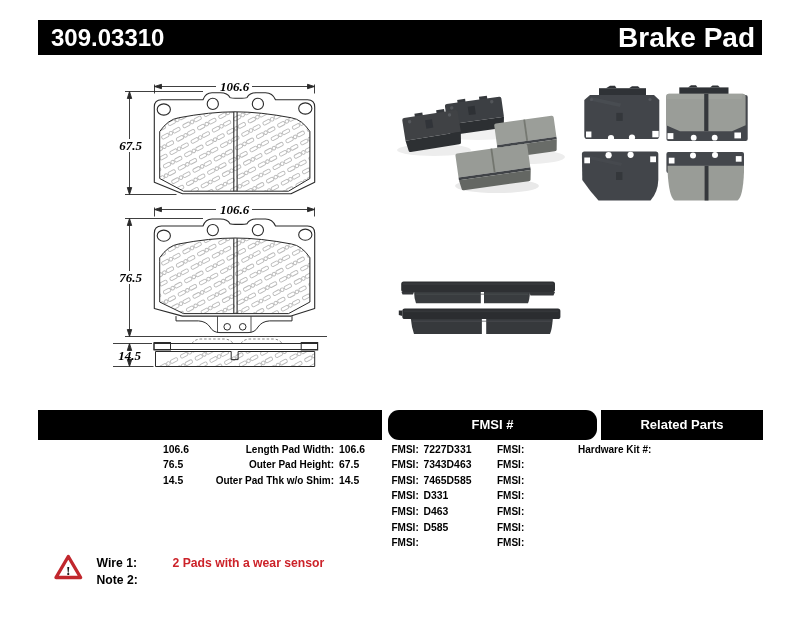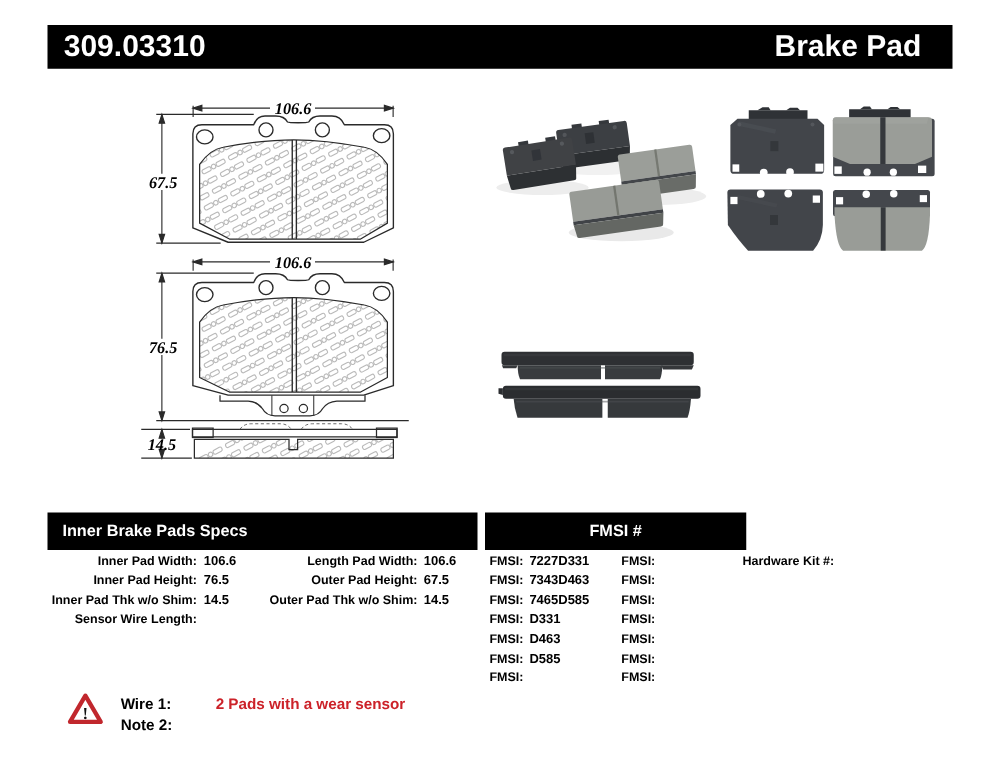--- a/index.html
+++ b/index.html
@@ -1,20 +1,20 @@
 <!DOCTYPE html>
 <html><head>
 <meta charset="utf-8">
 <style>
 html,body{margin:0;padding:0;background:#fff;}
 #page{position:relative;width:800px;height:619px;background:#fff;font-family:"Liberation Sans",sans-serif;overflow:hidden;}
 .bar{position:absolute;background:#000;color:#fff;font-weight:bold;}
 #topbar{left:38px;top:20px;width:724px;height:35px;line-height:35px;}
 #topbar .l{position:absolute;left:13px;font-size:24px;}
-#topbar .r{position:absolute;right:25px;font-size:24px;}
+#topbar .r{position:absolute;right:7px;font-size:28px;}
 .hdr{position:absolute;top:409.5px;height:30.5px;line-height:30.5px;background:#000;color:#fff;font-weight:bold;font-size:13px;text-align:center;white-space:nowrap;}
 .col{position:absolute;font-size:10px;font-weight:bold;color:#000;line-height:15.65px;white-space:pre;}
 .colr{text-align:right;}
 .note{position:absolute;font-size:12.2px;font-weight:bold;white-space:nowrap;}
 .red{color:#cc2229;}
 </style>
 </head>
 <body>
 <div id="page">
 
@@ -365,28 +365,24 @@
       <path d="M398.8,310.5 L402.3,310.5 L402.3,316 L398.8,315 Z" fill="#2b2d30"></path>
     </g>
 
     <g>
       <path d="M68.3,556.5 L80.6,577.5 L56,577.5 Z" fill="#fff" stroke="#c1272d" stroke-width="3.4" stroke-linejoin="round"></path>
       <text x="68.3" y="575" text-anchor="middle" font-family="Liberation Serif,serif" font-size="13.5" font-weight="bold" fill="#111">!</text>
     </g>
   </svg>
 
   <div class="hdr" style="left:38px;width:344px;">
-      <span style="position:absolute;left:0;width:172px;">Inner Brake Pads Specs</span>
     </div>
-  <div class="hdr" style="left:388px;width:209px;">FMSI #</div>
-
-  <div class="col colr" style="left:20px;top:441.5px;width:137.5px;">Inner Pad Width:
-Inner Pad Height:
-Inner Pad Thk w/o Shim:
-Sensor Wire Length:</div>
+  <div class="hdr" style="left:388px;width:209px;border-radius:11px;">FMSI #</div>
+  <div class="hdr" style="left:601px;width:162px;">Related Parts</div>
+
   <div class="col" style="left:163px;top:441.5px;font-size:10.4px;">106.6
 76.5
 14.5</div>
   <div class="col colr" style="left:196px;top:441.5px;width:138px;">Length Pad Width:
 Outer Pad Height:
 Outer Pad Thk w/o Shim:</div>
   <div class="col" style="left:339px;top:441.5px;font-size:10.4px;">106.6
 67.5
 14.5</div>
   <div class="col" style="left:391.5px;top:441.5px;">FMSI:
@@ -402,18 +398,18 @@
 D331
 D463
 D585</div>
   <div class="col" style="left:497px;top:441.5px;">FMSI:
 FMSI:
 FMSI:
 FMSI:
 FMSI:
 FMSI:
 FMSI:</div>
-  <div class="col" style="left:594px;top:441.5px;">Hardware Kit #:</div>
+  <div class="col" style="left:578px;top:441.5px;">Hardware Kit #:</div>
 
   <div class="note" style="left:96.5px;top:556px;">Wire 1:</div>
   <div class="note red" style="left:147.5px;top:556px;margin-left:25px;">2 Pads with a wear sensor</div>
   <div class="note" style="left:96.5px;top:572.5px;">Note 2:</div>
 </div>
 
 </body></html>

